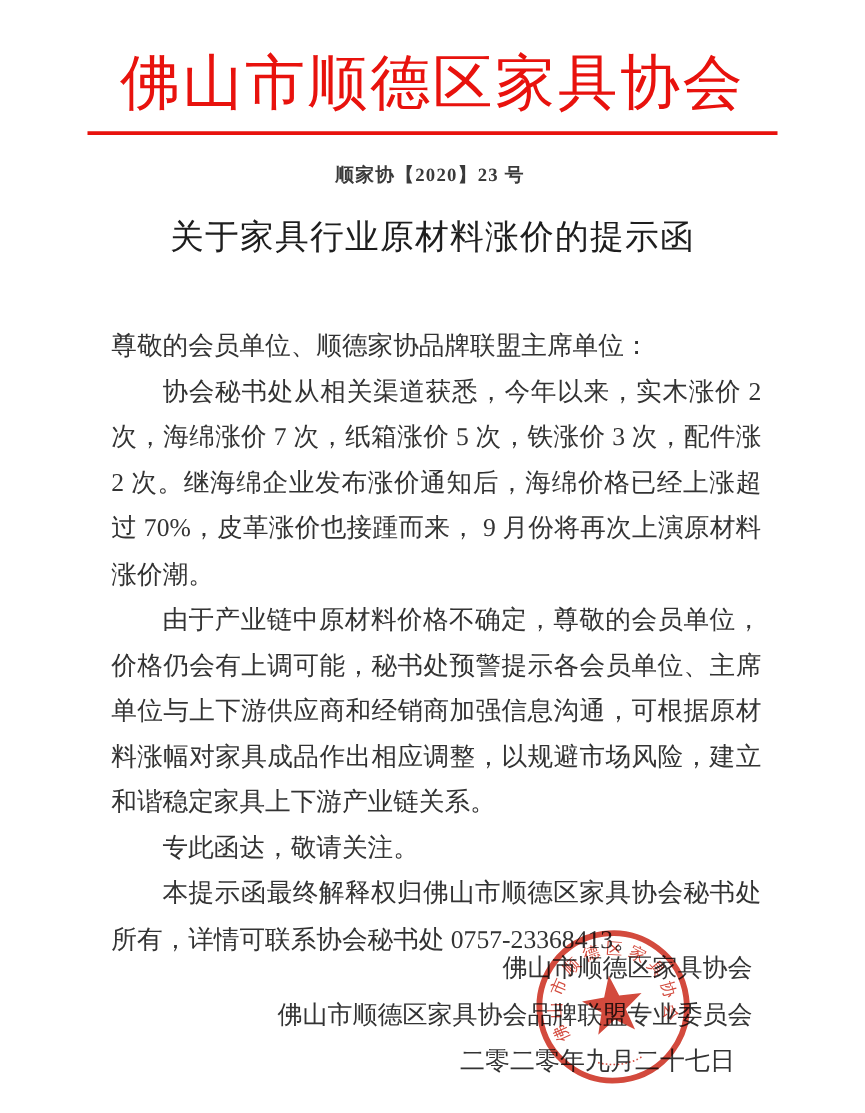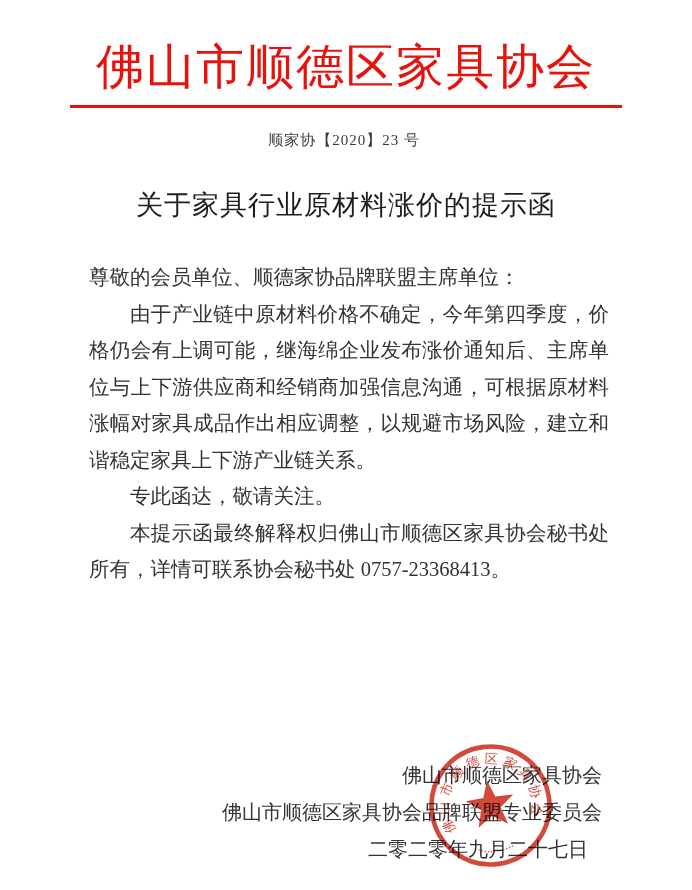--- a/index.html
+++ b/index.html
@@ -30,24 +30,25 @@
     position:absolute;top:105px;left:70px;right:70px;
     height:3px;
     background:var(--accent);
   }
   .doc-number{
     position:absolute;top:131px;left:0;right:4px;
     text-align:center;
     font-size:15px;
     letter-spacing:1px;
     color:#3a3a3a;
+    font-weight:bold;
   }
   .subject{
     position:absolute;top:171px;left:0;right:0;
-    margin:16px;
+    margin:0;
     text-align:center;
     font-size:27px;
     font-weight:400;
     letter-spacing:1px;
     color:#1e1e1e;
   }
   .body-text{
     position:absolute;top:231px;left:89px;width:520px;
     font-size:20.5px;
     line-height:36.5px;
@@ -93,21 +94,22 @@
   <h1 class="org-title">佛山市顺德区家具协会</h1>
 
   <div class="red-rule"></div>
 
   <div class="doc-number">顺家协【2020】23 号</div>
 
   <h2 class="subject">关于家具行业原材料涨价的提示函</h2>
 
   <div class="body-text">
     <p class="salutation">尊敬的会员单位、顺德家协品牌联盟主席单位：</p>
-    <p>由于产业链中原材料价格不确定，今年第四季度，价格仍会有上调可能，继海绵企业发布涨价通知后、主席单位与上下游供应商和经销商加强信息沟通，可根据原材料涨幅对家具成品作出相应调整，以规避市场风险，建立和谐稳定家具上下游产业链关系。</p>
+    <p>协会秘书处从相关渠道获悉，今年以来，实木涨价 2 次，海绵涨价 7 次，纸箱涨价 5 次，铁涨价 3 次，配件涨 2 次。继海绵企业发布涨价通知后，海绵价格已经上涨超过 70%，皮革涨价也接踵而来， 9 月份将再次上演原材料涨价潮。</p>
+    <p>由于产业链中原材料价格不确定，尊敬的会员单位，价格仍会有上调可能，秘书处预警提示各会员单位、主席单位与上下游供应商和经销商加强信息沟通，可根据原材料涨幅对家具成品作出相应调整，以规避市场风险，建立和谐稳定家具上下游产业链关系。</p>
     <p>专此函达，敬请关注。</p>
     <p>本提示函最终解释权归佛山市顺德区家具协会秘书处所有，详情可联系协会秘书处 0757-23368413。</p>
   </div>
 
   <div class="signature">
     <div>佛山市顺德区家具协会</div>
     <div>佛山市顺德区家具协会品牌联盟专业委员会</div>
     <div class="date-line">二零二零年九月二十七日</div>
   </div>
 

